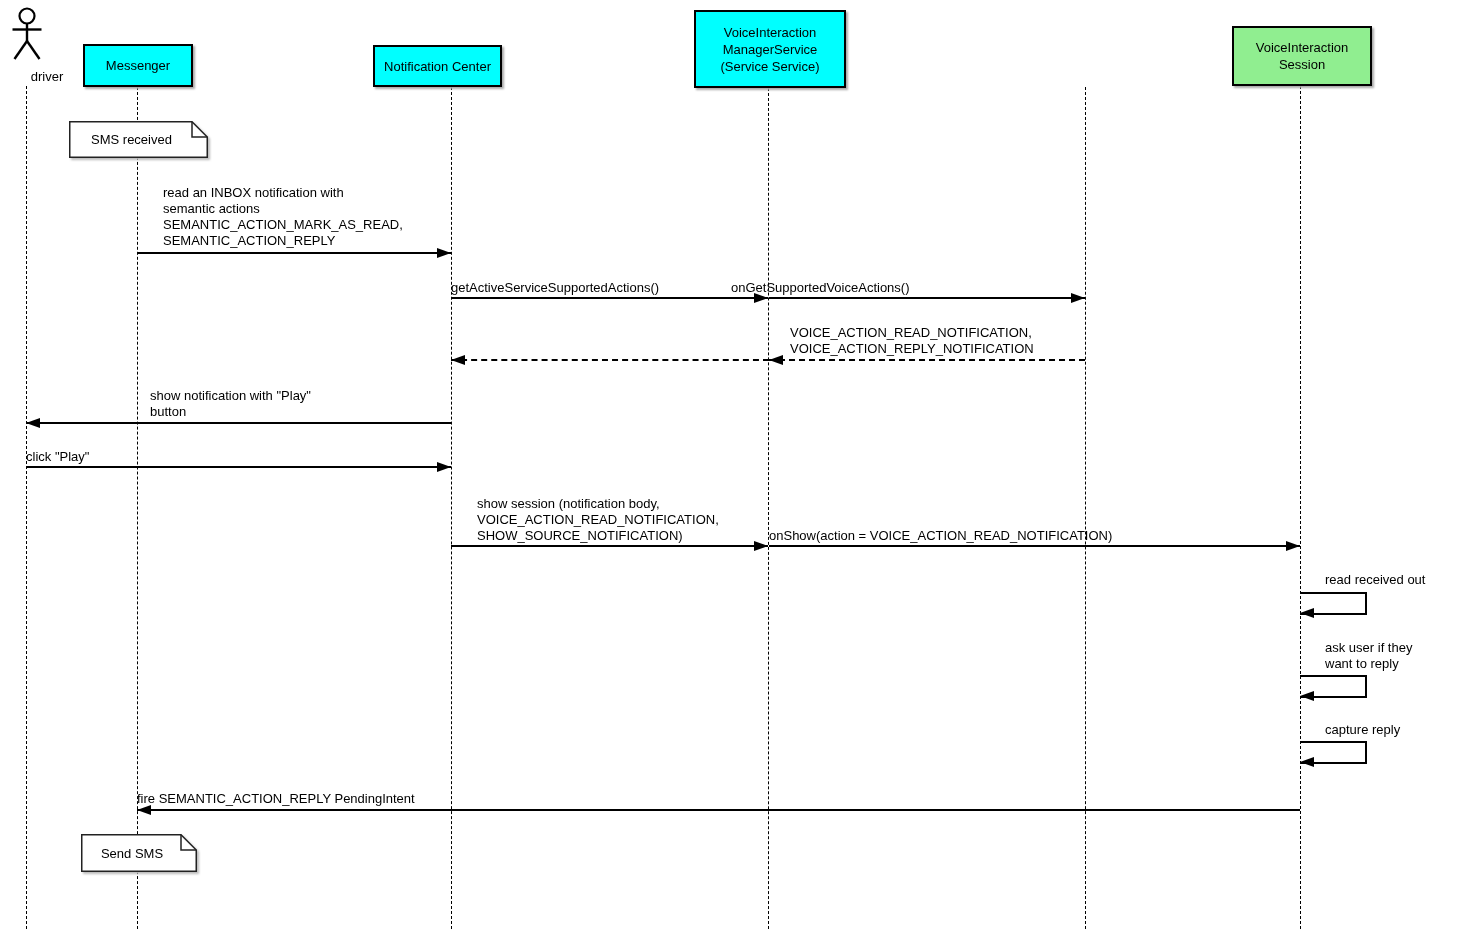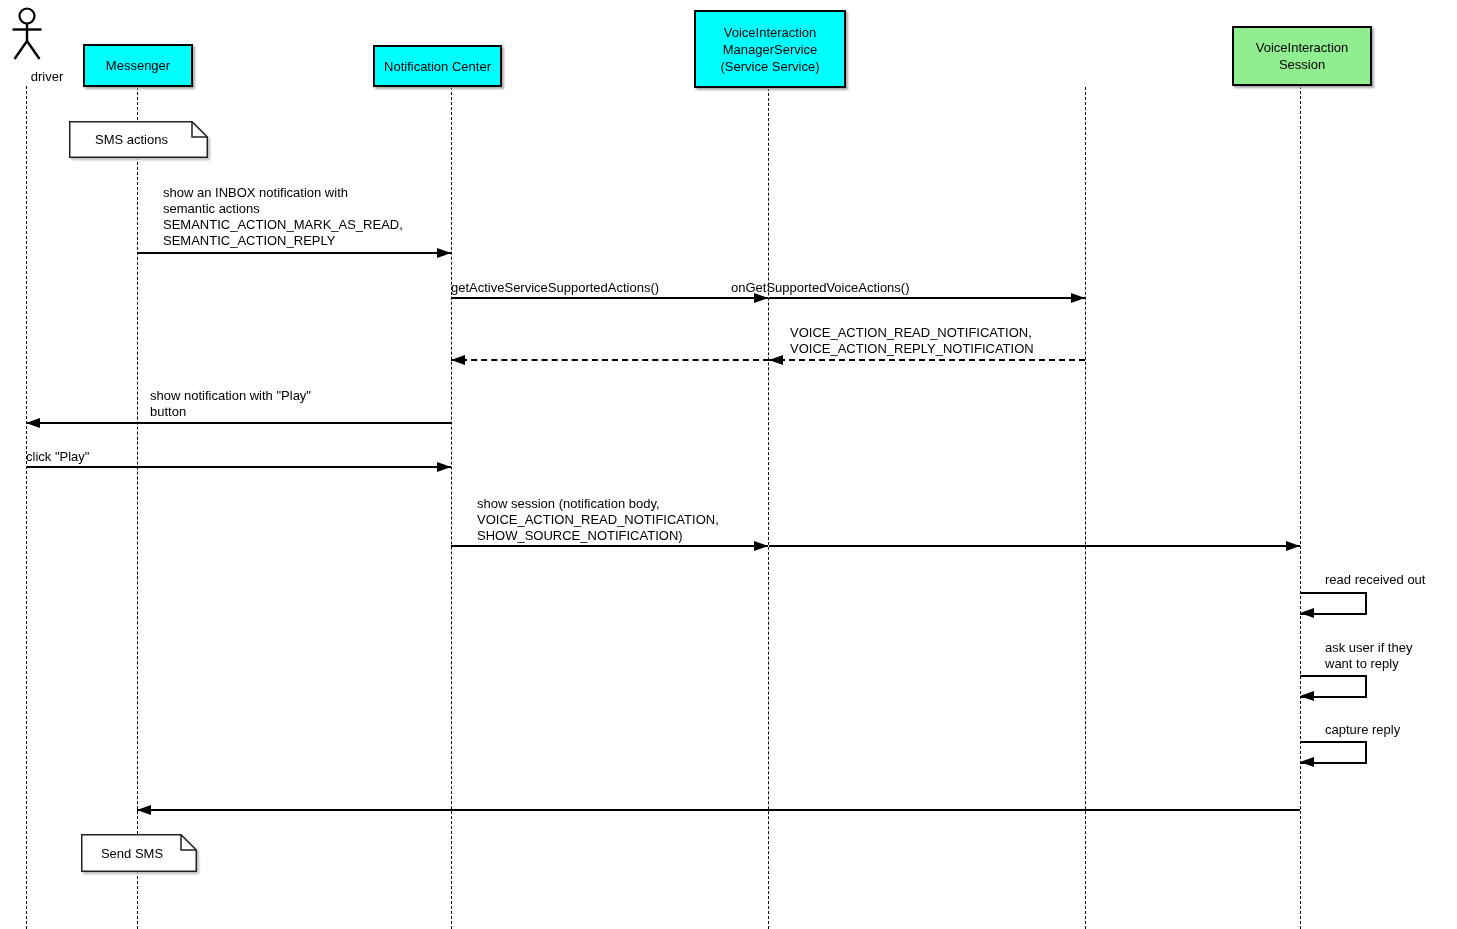--- a/index.html
+++ b/index.html
@@ -68,25 +68,25 @@
   <div class="participant" style="left: 1232px; top: 26px; width: 140px; height: 60px; background-color: rgb(144, 238, 144);">
     <div>VoiceInteraction</div>
     <div>Session</div>
   </div>
 
   <div class="note" style="left:69px;top:121px;width:139px;height:37px;">
     <svg width="139" height="37" viewBox="0 0 139 37">
       <polygon points="0.75,0.75 123,0.75 138.25,16 138.25,36.25 0.75,36.25" fill="#fff" stroke="#222" stroke-width="1.5"></polygon>
       <polyline points="123,0.75 123,16 138.25,16" fill="none" stroke="#222" stroke-width="1.5"></polyline>
     </svg>
-    <div class="note-text">SMS actions</div>
+    <div class="note-text">SMS received</div>
   </div>
 
   <div class="msg-label" style="left:163px;top:185px;">
-    <div>show an INBOX notification with</div>
+    <div>read an INBOX notification with</div>
     <div>semantic actions</div>
     <div>SEMANTIC_ACTION_MARK_AS_READ,</div>
     <div>SEMANTIC_ACTION_REPLY</div>
   </div>
   <div class="msg-line" style="left:138px;top:252px;width:313px;"></div>
   <div class="arr r" style="left:437px;top:248px;"></div>
 
   <div class="msg-label center" style="left:451px;top:280px;width:318px;">getActiveServiceSupportedActions()</div>
   <div class="msg-line" style="left:451px;top:297px;width:317px;"></div>
   <div class="arr r" style="left:754px;top:293px;"></div>
@@ -116,38 +116,40 @@
   <div class="arr r" style="left:437px;top:462px;"></div>
 
   <div class="msg-label" style="left:477px;top:496px;">
     <div>show session (notification body,</div>
     <div>VOICE_ACTION_READ_NOTIFICATION,</div>
     <div>SHOW_SOURCE_NOTIFICATION)</div>
   </div>
   <div class="msg-line" style="left:451px;top:545px;width:317px;"></div>
   <div class="arr r" style="left:754px;top:541px;"></div>
 
+  <div class="msg-label center" style="left:769px;top:528px;width:531px;">onShow(action = VOICE_ACTION_READ_NOTIFICATION)</div>
   <div class="msg-line" style="left:769px;top:545px;width:531px;"></div>
   <div class="arr r" style="left:1286px;top:541px;"></div>
 
   <div class="msg-label" style="left:1325px;top:572px;">read received out</div>
   <div class="selfloop" style="left:1300px;top:592px;width:67px;height:23px;"></div>
   <div class="arr l" style="left:1300px;top:608px;"></div>
 
   <div class="msg-label" style="left:1325px;top:640px;">
     <div>ask user if they</div>
     <div>want to reply</div>
   </div>
   <div class="selfloop" style="left:1300px;top:675px;width:67px;height:23px;"></div>
   <div class="arr l" style="left:1300px;top:691px;"></div>
 
   <div class="msg-label" style="left:1325px;top:722px;">capture reply</div>
   <div class="selfloop" style="left:1300px;top:741px;width:67px;height:23px;"></div>
   <div class="arr l" style="left:1300px;top:757px;"></div>
 
+  <div class="msg-label center" style="left:137px;top:791px;width:1163px;">fire SEMANTIC_ACTION_REPLY PendingIntent</div>
   <div class="msg-line" style="left:137px;top:809px;width:1163px;"></div>
   <div class="arr l" style="left:137px;top:805px;"></div>
 
   <div class="note" style="left:81px;top:834px;width:116px;height:38px;">
     <svg width="116" height="38" viewBox="0 0 116 38">
       <polygon points="0.75,0.75 100,0.75 115.25,16 115.25,37.25 0.75,37.25" fill="#fff" stroke="#222" stroke-width="1.5"></polygon>
       <polyline points="100,0.75 100,16 115.25,16" fill="none" stroke="#222" stroke-width="1.5"></polyline>
     </svg>
     <div class="note-text">Send SMS</div>
   </div>

